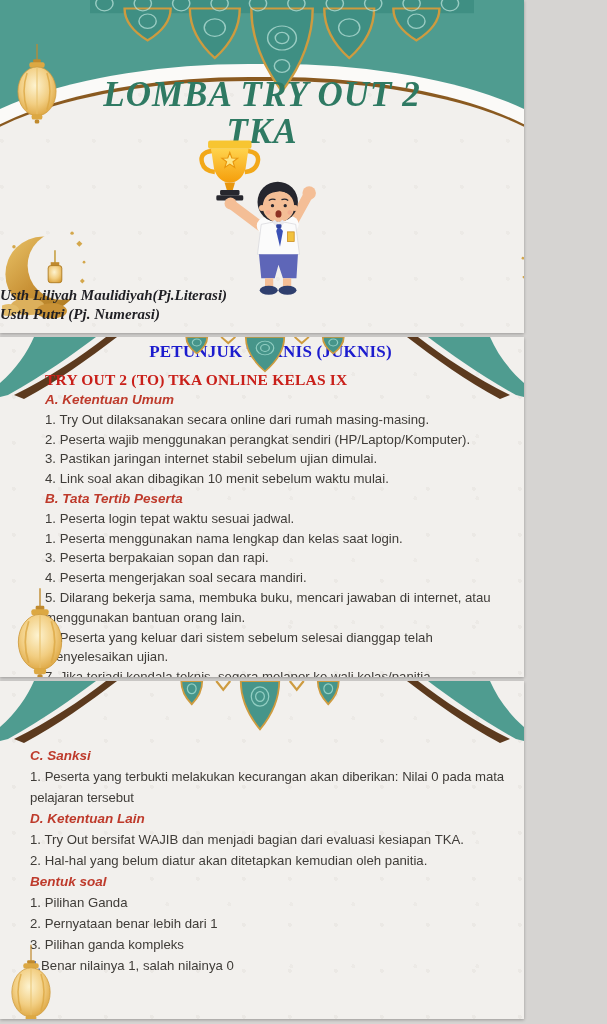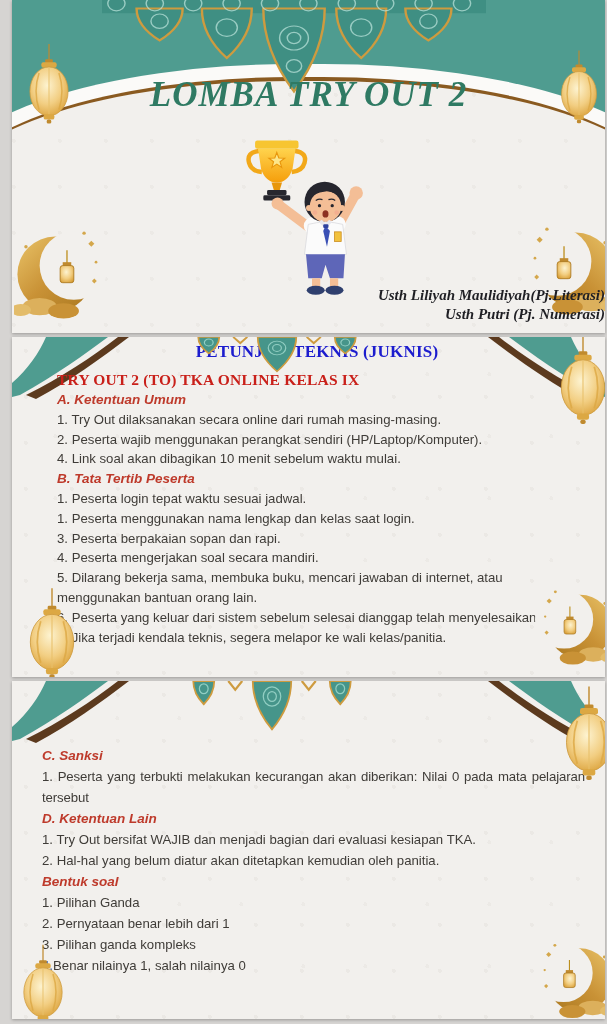--- a/index.html
+++ b/index.html
@@ -1,18 +1,18 @@
 <!DOCTYPE html>
 <html><head>
 <meta charset="utf-8">
 <style>
   html,body{margin:0;padding:0;background:#d6d4d2;}
   .poster{position:relative;width:607px;height:1024px;background:#d6d4d2;overflow:hidden;
           font-family:"Liberation Sans",sans-serif;}
-  .panel{position:absolute;left:12px;width:593px;overflow:hidden;box-shadow:0 1px 3px rgba(0,0,0,.28);}
+  .panel{position:absolute;left:0;width:524px;overflow:hidden;box-shadow:0 1px 3px rgba(0,0,0,.28);}
   .p1{top:0;height:333px;background:#4f9c90;}
   .p2{top:337px;height:340px;}
   .p3{top:681px;height:338px;}
   .paper{background-color:#f2f0ed;
     background-image:
       radial-gradient(circle at 30% 30%, rgba(120,110,95,.06) 0 2px, transparent 2px),
       radial-gradient(circle at 70% 60%, rgba(120,110,95,.05) 0 2px, transparent 2px);
     background-size:46px 46px,62px 62px;}
   
   .arch-outer{position:absolute;left:-70px;right:-70px;top:64px;height:420px;background:#fbfaf8;
@@ -20,21 +20,21 @@
   .arch-inner{position:absolute;left:-58px;right:-58px;top:77px;height:420px;background:#f2f0ed;
       border-radius:48% 48% 0 0 / 114px 114px 0 0;border-top:4px solid #8a5a20;
       background-image:radial-gradient(circle at 30% 30%, rgba(120,110,95,.05) 0 2px, transparent 2px);
       background-size:46px 46px;}
   .lace{position:absolute;left:90px;top:-6px;width:384px;height:112px;z-index:5;}
   .deco{position:absolute;z-index:4;}
   .p1-title{position:absolute;top:76px;left:0;width:100%;text-align:center;z-index:6;
       font-family:"Liberation Serif",serif;font-weight:bold;font-style:italic;
       font-size:35px;line-height:37px;color:#2f7a63;letter-spacing:1px;}
   .p1-student{position:absolute;left:50%;transform:translateX(-50%);top:136px;z-index:6;}
-  .p1-credits{position:absolute;top:286px;left:0;width:100%;text-align:right;z-index:6;
+  .p1-credits{position:absolute;top:286px;left:0;width:100%;text-align:left;z-index:6;
       font-family:"Liberation Serif",serif;font-weight:bold;font-style:italic;
       font-size:15px;line-height:19px;color:#1f1f24;}
   
   .content{position:relative;z-index:3;}
   .p2 .content{padding:5px 28px 0 45px;}
   .p3 .content{padding:64px 20px 0 30px;}
   .h-blue{text-align:center;font-family:"Liberation Serif",serif;font-weight:bold;
       font-size:17px;line-height:20px;color:#1c1cce;letter-spacing:.2px;}
   .h-red{margin-top:8px;font-family:"Liberation Serif",serif;font-weight:bold;
       font-size:15.5px;line-height:20px;color:#c9201a;letter-spacing:.2px;}
@@ -210,20 +210,21 @@
 
     <svg class="deco" style="left:2px;top:228px" width="94" height="94">
         <use href="#moon"></use>
       </svg>
     <svg class="deco flip" style="left:511px;top:224px" width="94" height="94">
         <use href="#moon"></use>
       </svg>
 
     <div class="p1-title">
       <div>LOMBA TRY OUT 2</div>
+      <div>TKA</div>
     </div>
 
     <svg class="p1-student" width="150" height="161" viewBox="0 0 200 215">
         <use href="#student"></use>
       </svg>
 
     <div class="p1-credits">
       <div>Usth Liliyah Maulidiyah(Pj.Literasi)</div>
       <div>Usth Putri (Pj. Numerasi)</div>
     </div>
@@ -249,20 +250,21 @@
         <use href="#moon"></use>
       </svg>
 
     <div class="content">
       <div class="h-blue">PETUNJUK TEKNIS (JUKNIS)</div>
       <div class="h-red">TRY OUT 2 (TO) TKA ONLINE KELAS IX</div>
 
       <div class="sec">A. Ketentuan Umum</div>
       <div class="line">1. Try Out dilaksanakan secara online dari rumah masing-masing.</div>
       <div class="line">2. Peserta wajib menggunakan perangkat sendiri (HP/Laptop/Komputer).</div>
+      <div class="line">3. Pastikan jaringan internet stabil sebelum ujian dimulai.</div>
       <div class="line">4. Link soal akan dibagikan 10 menit sebelum waktu mulai.</div>
 
       <div class="sec">B. Tata Tertib Peserta</div>
       <div class="line">1. Peserta login tepat waktu sesuai jadwal.</div>
       <div class="line">1. Peserta menggunakan nama lengkap dan kelas saat login.</div>
       <div class="line">3. Peserta berpakaian sopan dan rapi.</div>
       <div class="line">4. Peserta mengerjakan soal secara mandiri.</div>
       <div class="line">5. Dilarang bekerja sama, membuka buku, mencari jawaban di internet, atau menggunakan bantuan orang lain.</div>
       <div class="line">6. Peserta yang keluar dari sistem sebelum selesai dianggap telah menyelesaikan ujian.</div>
       <div class="line">7. Jika terjadi kendala teknis, segera melapor ke wali kelas/panitia.</div>

